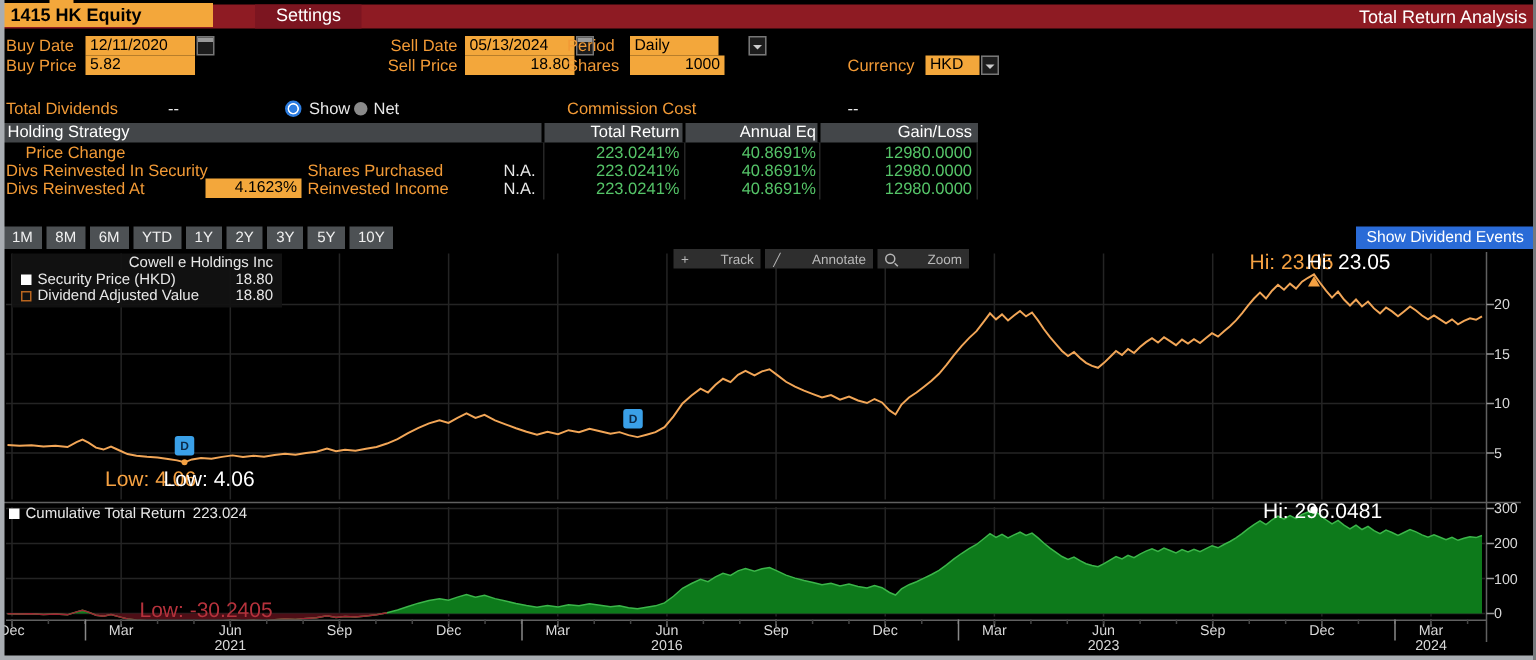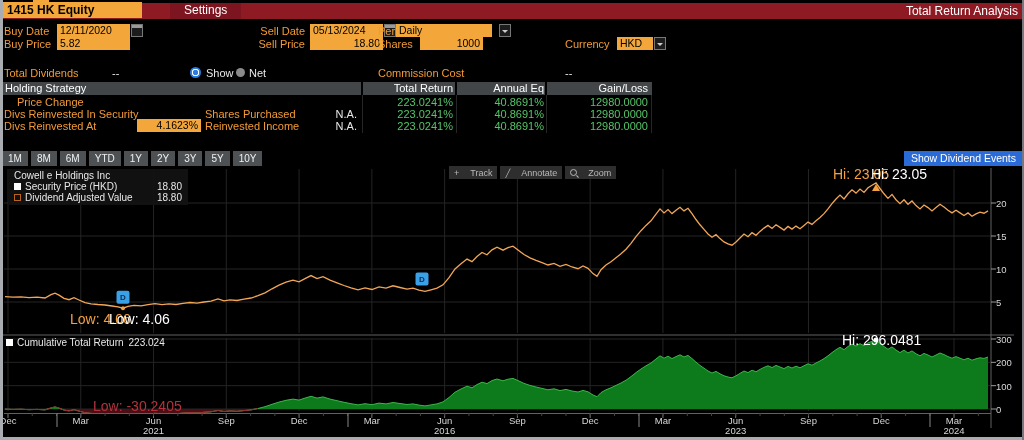--- a/index.html
+++ b/index.html
@@ -26,21 +26,21 @@
             box-sizing:border-box;z-index:2;}
   .cal{background:linear-gradient(#999 0 3px,#1c1c1c 3px);}
   .dd::after{content:'';position:absolute;left:2px;top:5px;border:3px solid transparent;border-top-color:#ccc;}
   .radio{position:absolute;border-radius:50%;z-index:2;}
   .radio.on{width:11px;height:11px;background:radial-gradient(circle,#2d7de0 0 2.5px,#fff 3px 3.5px,#2d7de0 4px);}
   .radio.off{width:9px;height:9px;background:#8a8a8a;}
   
   #f-buydate-l{left:4px;top:25px}      #f-buydate-v{left:57px;top:24px;width:73px}   #f-buydate-c{left:131px;top:24px}
   #f-selldate-l{left:248px;top:25px;width:57px;text-align:right}
   #f-selldate-v{left:310px;top:24px;width:73px} #f-selldate-c{left:384px;top:24px}
-  #f-period-l{left:378px;top:25px}     #f-period-v{left:396px;top:24px;width:96px}   #f-period-d{left:499px;top:24px}
+  #f-period-l{left:378px;top:25px}     #f-period-v{left:420px;top:24px;width:59px}   #f-period-d{left:499px;top:24px}
   #f-buyprice-l{left:4px;top:38px}     #f-buyprice-v{left:57px;top:37px;width:73px;}
   #f-sellprice-l{left:248px;top:38px;width:57px;text-align:right}
   #f-sellprice-v{left:310px;top:37px;width:73px;text-align:right}
   #f-shares-l{left:378px;top:38px}     #f-shares-v{left:420px;top:37px;width:63px;text-align:right}
   #f-curr-l{left:565px;top:38px}       #f-curr-v{left:617px;top:37px;width:36px}     #f-curr-d{left:654px;top:37px}
   #f-totdiv-l{left:4px;top:67px}       #f-totdiv-v{left:112px;top:67px}
   #r-gross{left:190px;top:67px}        #r-gross-l{left:206px;top:67px}
   #r-net{left:236px;top:68px}          #r-net-l{left:249px;top:67px}
   #f-comm-l{left:378px;top:67px}       #f-comm-v{left:565px;top:67px}
   
@@ -52,29 +52,29 @@
   .vline{position:absolute;top:95px;height:38px;width:1px;background:#262626;z-index:1;}
   .trow{position:absolute;left:0;width:660px;height:12px;z-index:2;}
   .trow span{position:absolute;font-size:11px;line-height:12px;white-space:nowrap;}
   .c-orange{color:#f29a36}.c-white{color:#e8e8e8}.c-green{color:#55c468}
   
   #range-buttons{position:absolute;left:2px;top:151px;display:flex;gap:3px;z-index:3;}
   .rbtn{background:#4d5154;color:#f0f0f0;font-size:10px;height:15px;line-height:15px;padding:0 6px;}
   .sde{position:absolute;right:1px;top:151px;background:#2a6bd7;color:#fff;font-size:10.5px;height:15px;
        line-height:15px;padding:0 7px;z-index:3;}
   .ttool{position:absolute;left:449px;top:166px;display:flex;gap:3px;z-index:3;}
-  .titem{background:#2e2e2e;color:#b8b8b8;font-size:9px;height:13px;display:flex;align-items:center;gap:11px;padding:0 5px;}
+  .titem{background:#2e2e2e;color:#b8b8b8;font-size:9px;height:13px;display:flex;align-items:center;gap:21px;padding:0 5px;}
   .i-track::before{content:'+';color:#b8b8b8;font-size:9px;}
   .i-annot::before{content:'\2571';color:#b8b8b8;font-size:8px;}
   .i-zoom{width:5px;height:5px;border:1px solid #b8b8b8;border-radius:50%;position:relative;display:inline-block;}
   .i-zoom::after{content:'';position:absolute;width:3px;height:1px;background:#b8b8b8;right:-3px;bottom:-2px;transform:rotate(45deg);}
   
   .legend1{position:absolute;left:8px;top:169px;width:180px;background:rgba(18,18,18,.92);color:#e8e8e8;
            font-size:10px;line-height:11px;padding:1px 6px 2px;box-sizing:border-box;z-index:3;}
-  .legtitle{text-align:left;}
+  .legtitle{text-align:right;}
   .legrow{display:flex;align-items:center;}
   .legrow .val{margin-left:auto;}
   .sw{display:inline-block;width:7px;height:7px;margin-right:4px;flex:none;}
   .sw.filled{background:#fff;} .sw.hollow{border:1px solid #b8651f;box-sizing:border-box;}
   .legend2{position:absolute;left:6px;top:337px;display:flex;align-items:center;color:#e8e8e8;font-size:10px;z-index:3;}
   .legend2 .val{margin-left:5px;}
   
   .xlab{position:absolute;top:415px;width:30px;text-align:center;color:#d8d8d8;font-size:9.5px;z-index:3;}
   .ylab{position:absolute;left:996px;width:26px;color:#d8d8d8;font-size:9.5px;z-index:3;}
   .ann{position:absolute;font-size:14px;white-space:nowrap;z-index:3;}

